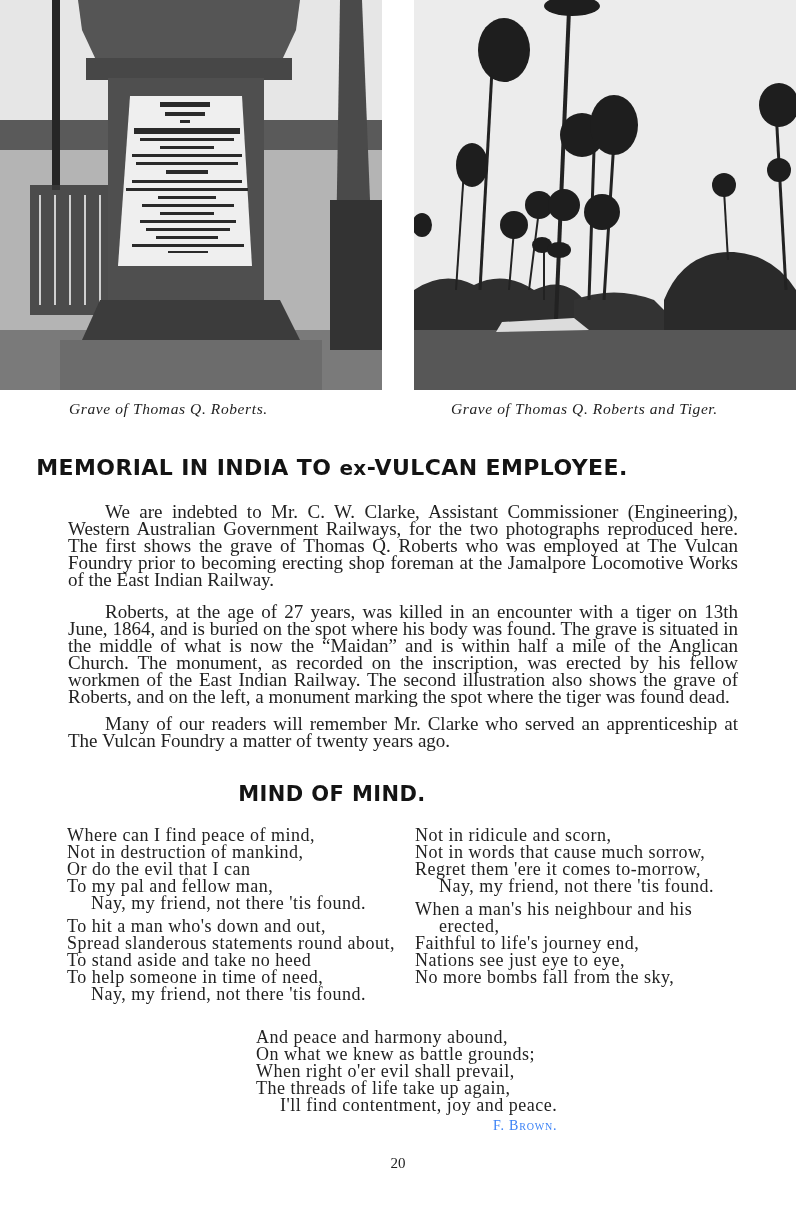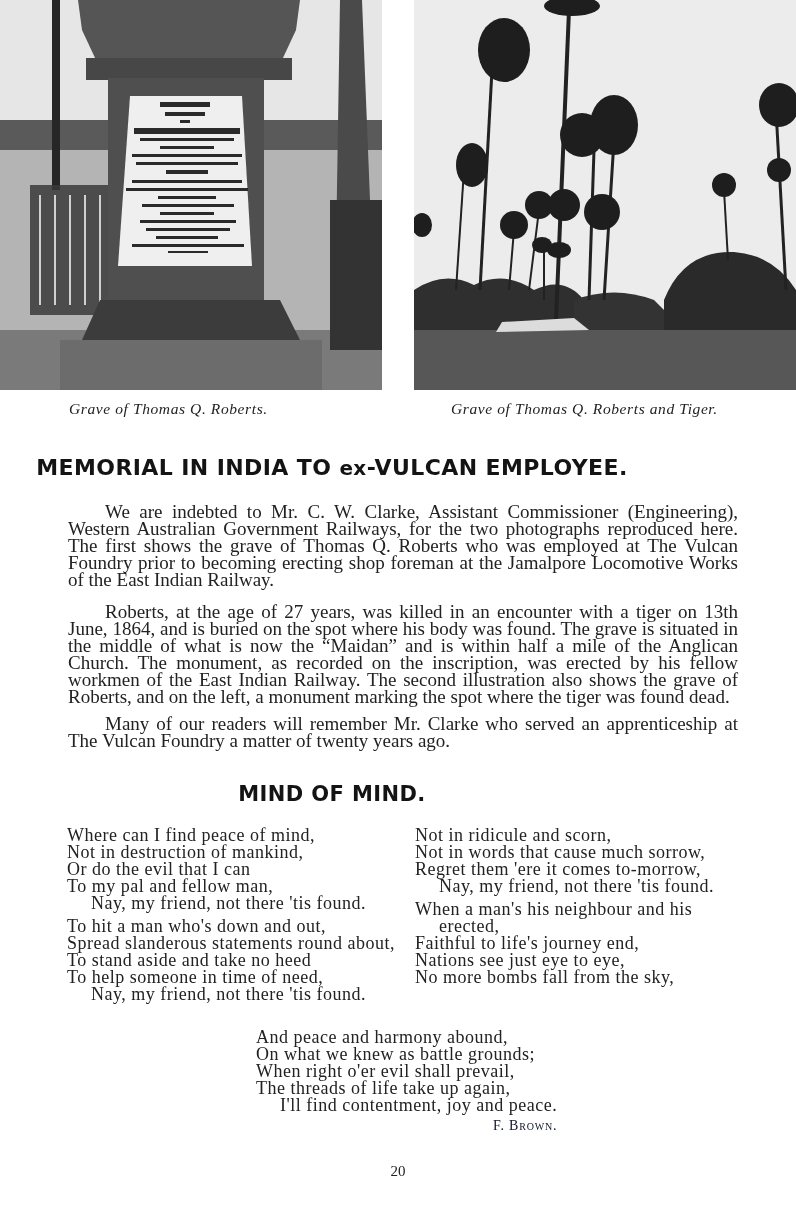--- a/index.html
+++ b/index.html
@@ -54,28 +54,28 @@
     .poem .line { display: block; white-space: nowrap; }
     .poem .indent { padding-left: 24px; }
     .stanza { margin-bottom: 6px; }
     #poem-col-left { left: 67px; top: 827px; }
     #poem-col-right { left: 415px; top: 827px; }
     #poem-final { left: 256px; top: 1029px; }
 
     #poem-author {
       position: absolute; left: 493px; top: 1118px;
       font-family: "Liberation Serif", "DejaVu Serif", serif;
-      font-size: 14px; letter-spacing: 0.8px; color: #0f172a;
+      font-size: 14px; letter-spacing: 0.8px; color: #3b82f6;
       font-variant: small-caps;
       text-align: center;
     }
     #page-number {
       position: absolute; left: 0; width: 796px; top: 1155px; text-align: center;
       font-family: "Liberation Serif", "DejaVu Serif", serif;
-      font-size: 15px; color: #222; margin-top: 8px;
+      font-size: 15px; color: #222;
     }
   </style>
 </head>
 <body>
 
 <div class="photo" id="photo-left">
   <svg viewBox="0 0 382 390" preserveAspectRatio="none">
     <rect x="0" y="0" width="382" height="130" fill="#e6e6e6"></rect>
     <rect x="0" y="120" width="382" height="30" fill="#5a5a5a"></rect>
     <rect x="0" y="150" width="382" height="200" fill="#b4b4b4"></rect>

